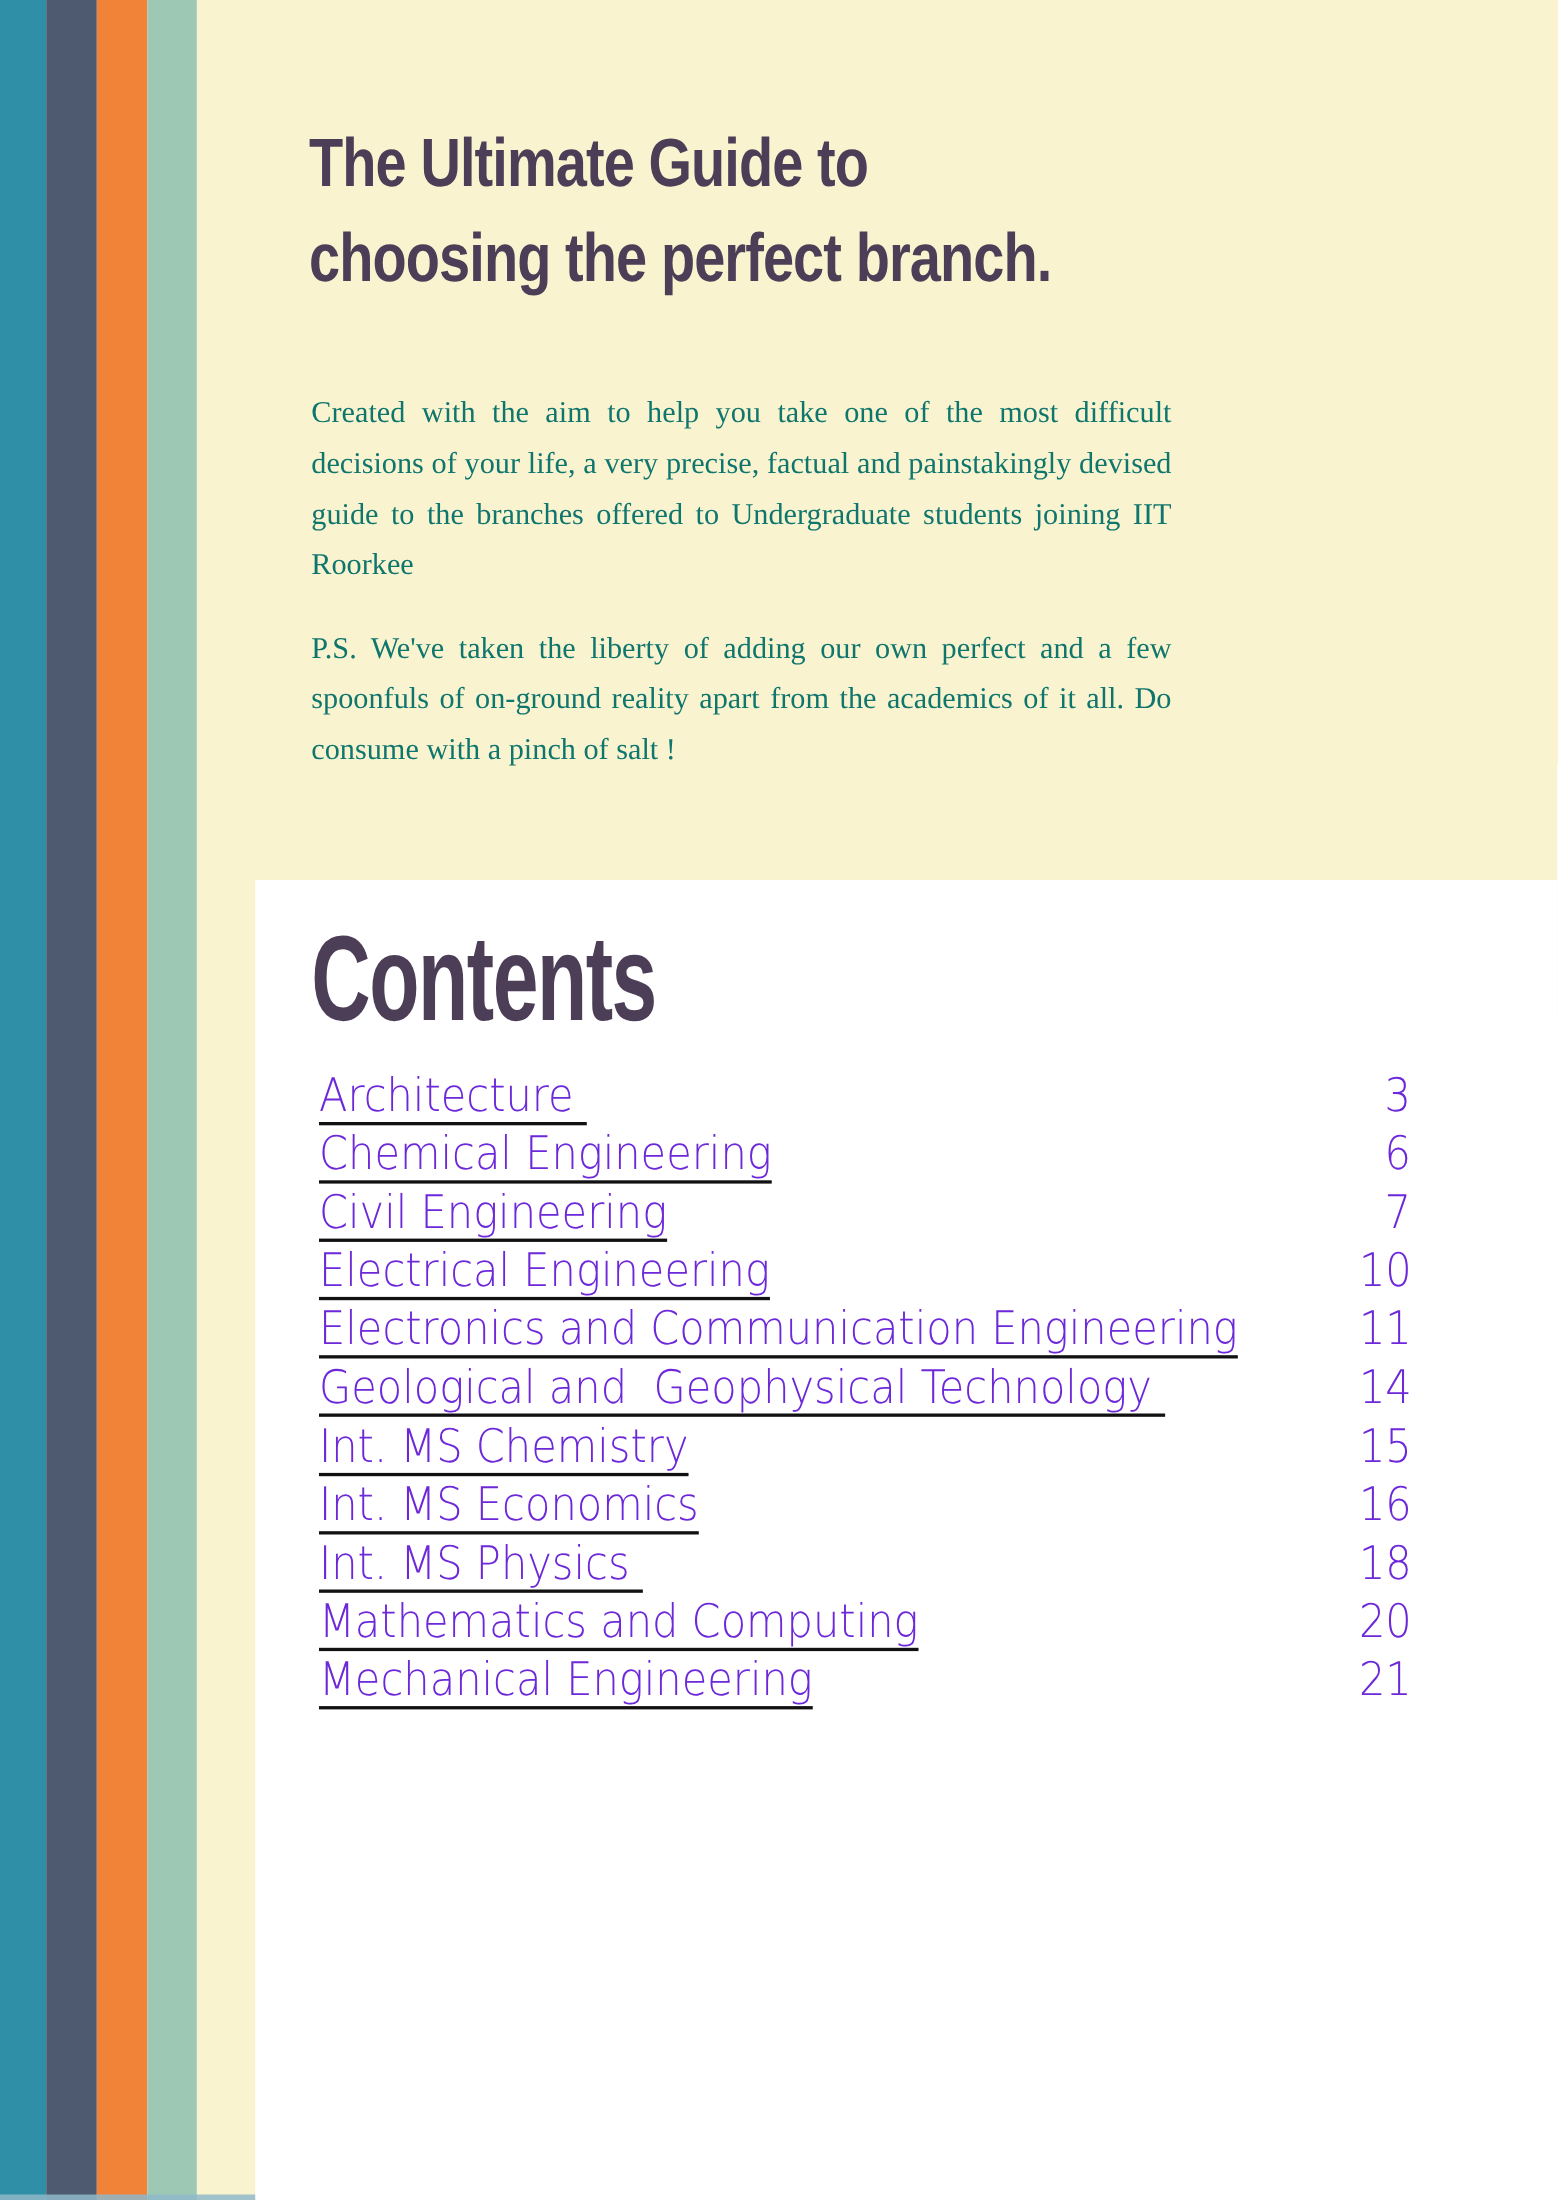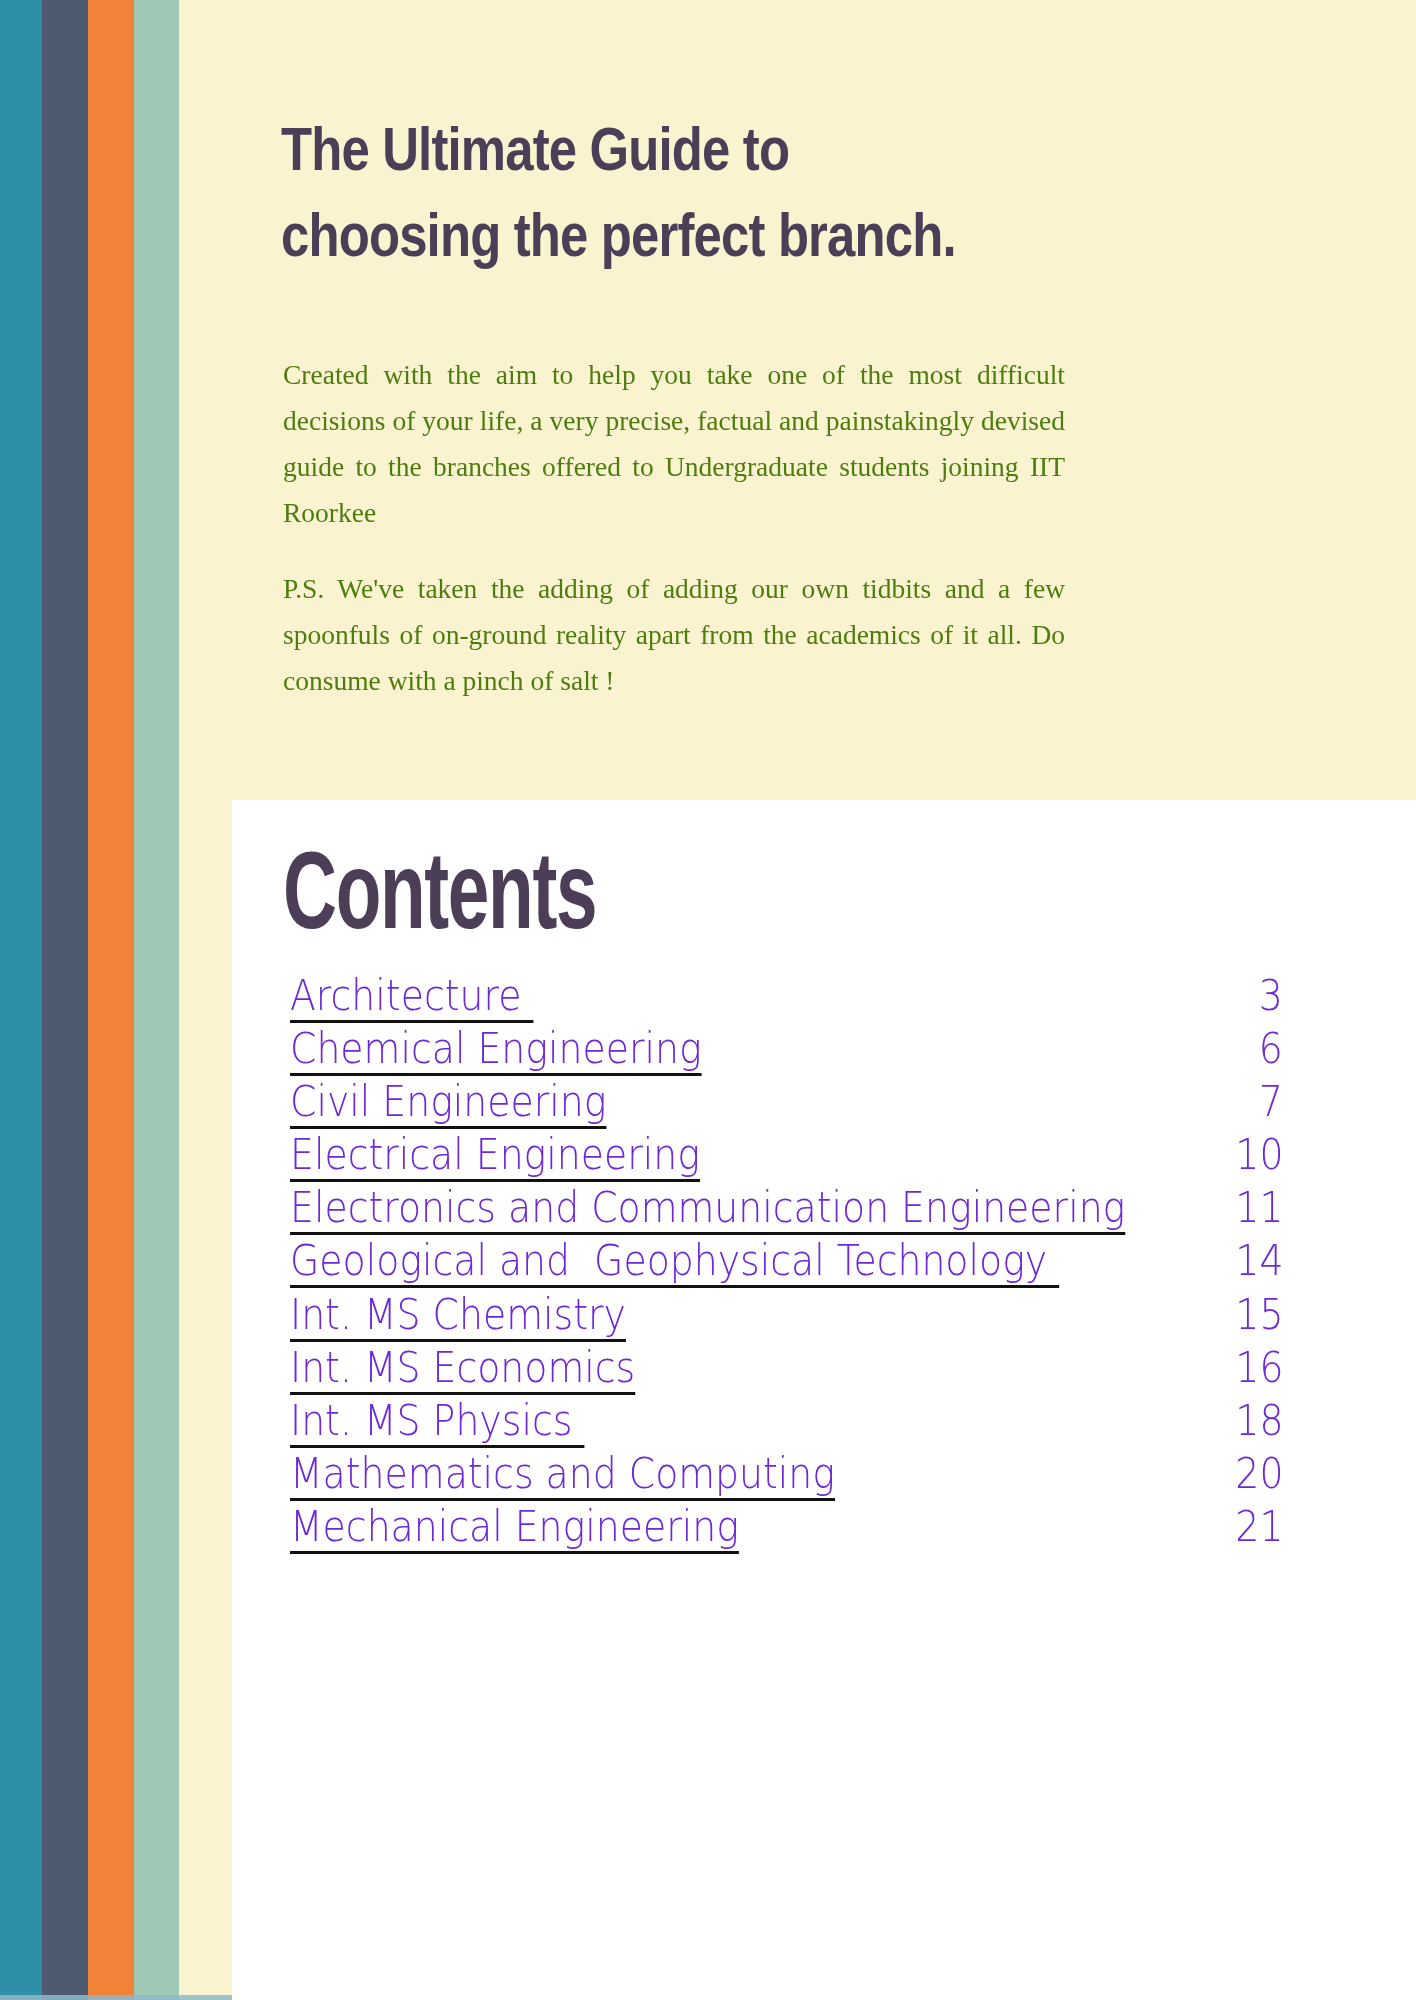--- a/index.html
+++ b/index.html
@@ -30,21 +30,21 @@
     color:var(--c-purple);
     letter-spacing:-1px;
     transform:scaleX(0.82);transform-origin:left top;
     white-space:nowrap;
   }
   
   .body-copy{
     position:absolute;left:283px;top:352px;width:782px;
     font-family:"Liberation Serif", serif;
     font-size:27.5px;line-height:46px;
-    color:#4d7c0f;
+    color:#0f766e;
     text-align:justify;
   }
   .body-copy p{margin:0;}
   .body-copy p + p{margin-top:30px;}
 
   
   .contents-heading{
     position:absolute;left:283px;top:830px;
     font-size:110px;line-height:120px;font-weight:bold;
     color:var(--c-purple);
@@ -92,21 +92,21 @@
 
 <div class="bottom-edge"></div>
 
 <h1 class="page-title">
   <span style="display:block;">The Ultimate Guide to</span>
   <span style="display:block;">choosing the perfect branch.</span>
 </h1>
 
 <div class="body-copy">
   <p>Created with the aim to help you take one of the most difficult decisions of your life, a very precise, factual and painstakingly devised guide to the branches offered to Undergraduate students joining IIT Roorkee</p>
-  <p>P.S. We've taken the adding of adding our own tidbits and a few spoonfuls of on-ground reality apart from the academics of it all. Do consume with a pinch of salt !</p>
+  <p>P.S. We've taken the liberty of adding our own perfect and a few spoonfuls of on-ground reality apart from the academics of it all. Do consume with a pinch of salt !</p>
 </div>
 
 <div class="contents-heading">Contents</div>
 
 <div class="toc">
 
     <div class="toc-row">
       <span class="toc-label">Architecture&nbsp;</span>
       <span class="toc-page">3</span>
     </div>

